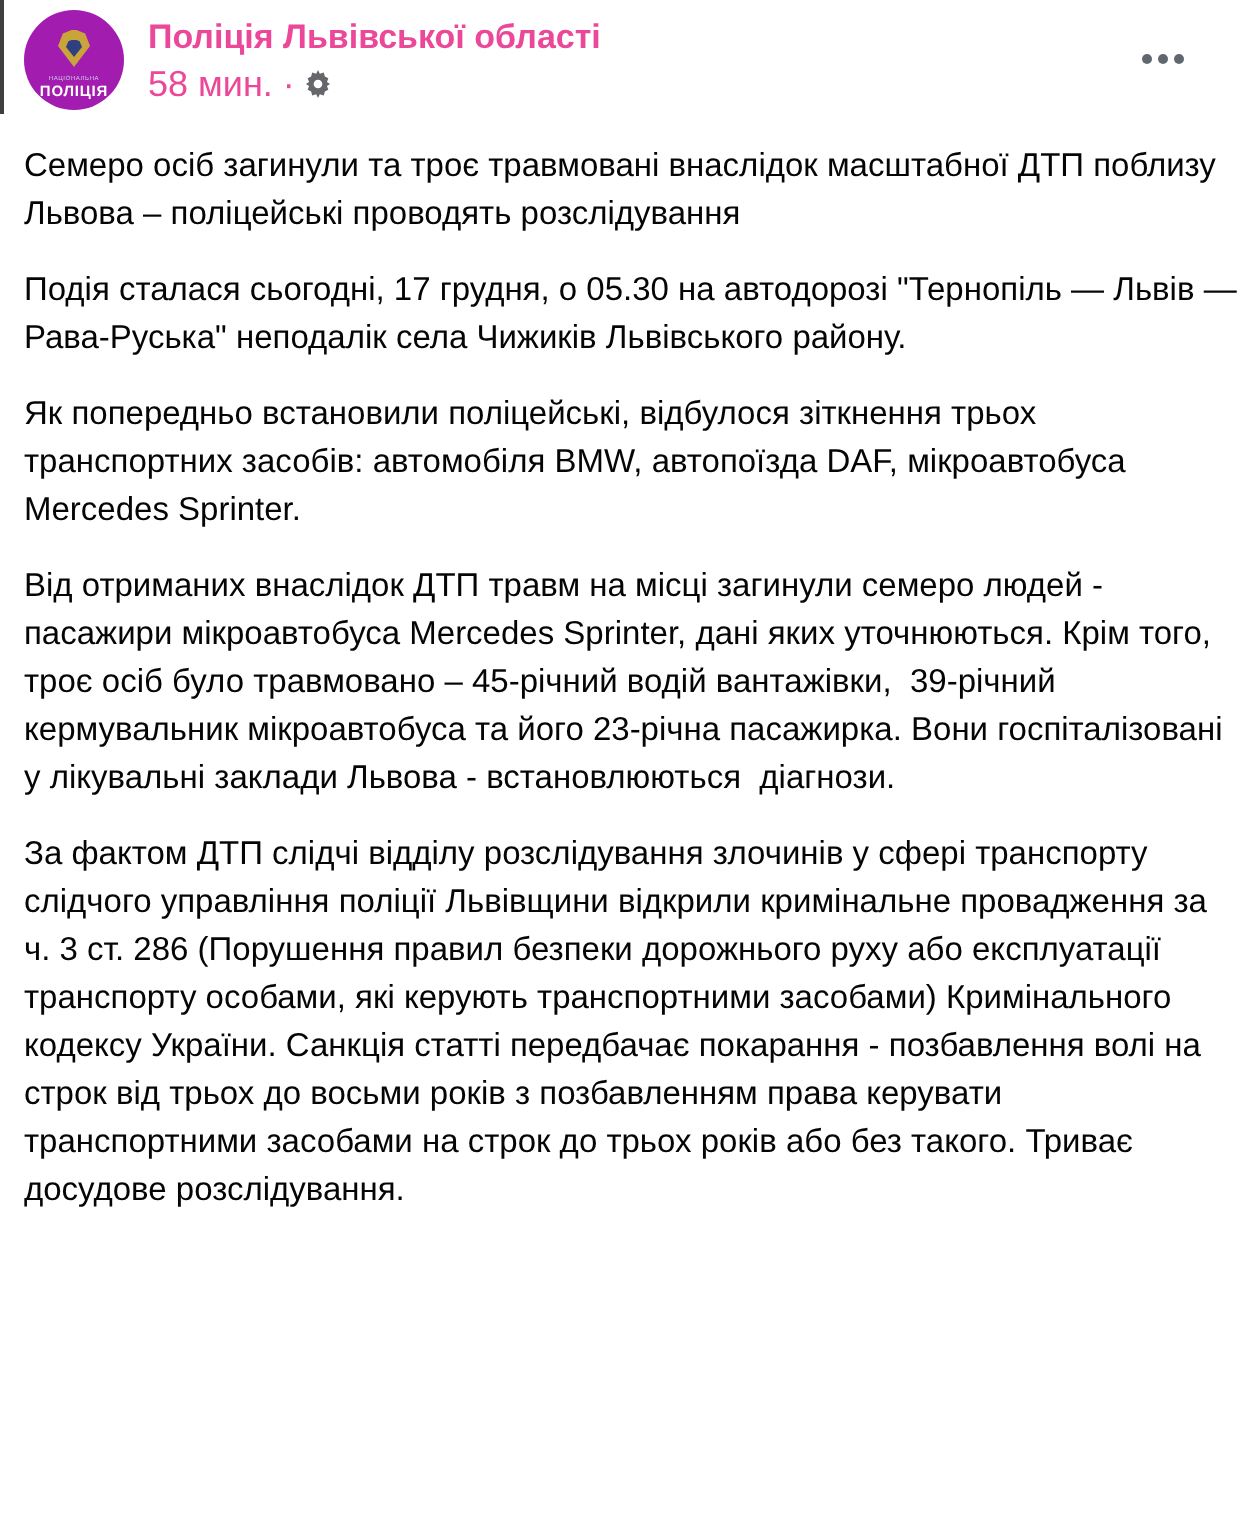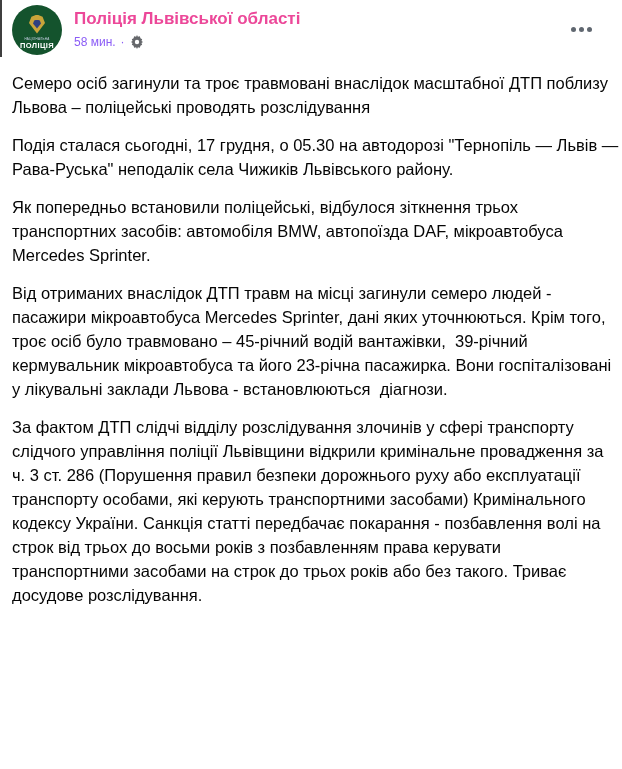--- a/index.html
+++ b/index.html
@@ -24,21 +24,21 @@
   }
   
   .post-header {
     display: flex;
     align-items: flex-start;
     padding: 5px 12px 0 12px;
   }
   .avatar {
     width: 50px; height: 50px;
     border-radius: 50%;
-    background: #14532d;
+    background: #a21caf;
     flex: 0 0 auto;
     display: flex;
     flex-direction: column;
     align-items: center;
     justify-content: center;
     overflow: hidden;
     cursor: pointer;
   }
   .avatar .emblem {
     width: 16px; height: 19px;
@@ -80,22 +80,22 @@
     font-size: 17px;
     font-weight: 700;
     color: #ec4899;
     line-height: 22px;
     cursor: pointer;
   }
   .meta-row {
     display: flex;
     align-items: center;
     margin-top: 3px;
-    color: #8b5cf6;
-    font-size: 12px;
+    color: #ec4899;
+    font-size: 18px;
     line-height: 18px;
   }
   .meta-row .timestamp { cursor: pointer; }
   .meta-row .dot-sep { margin: 0 5px; }
   .meta-row .gear { display: inline-flex; align-items: center; }
   .more-button {
     flex: 0 0 auto;
     margin: 18px 14px 0 8px;
     display: flex;
     gap: 3px;

